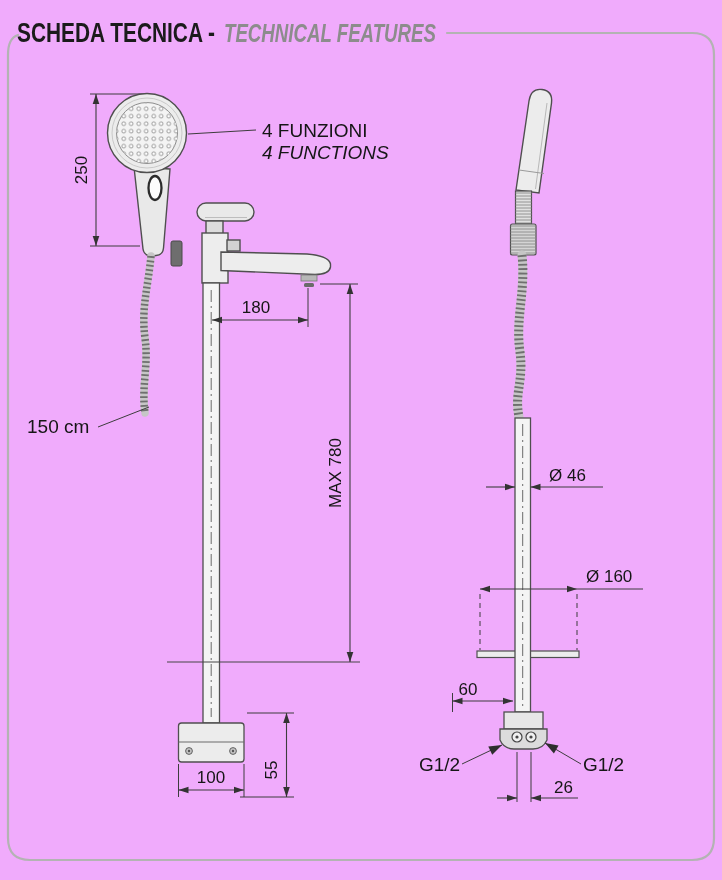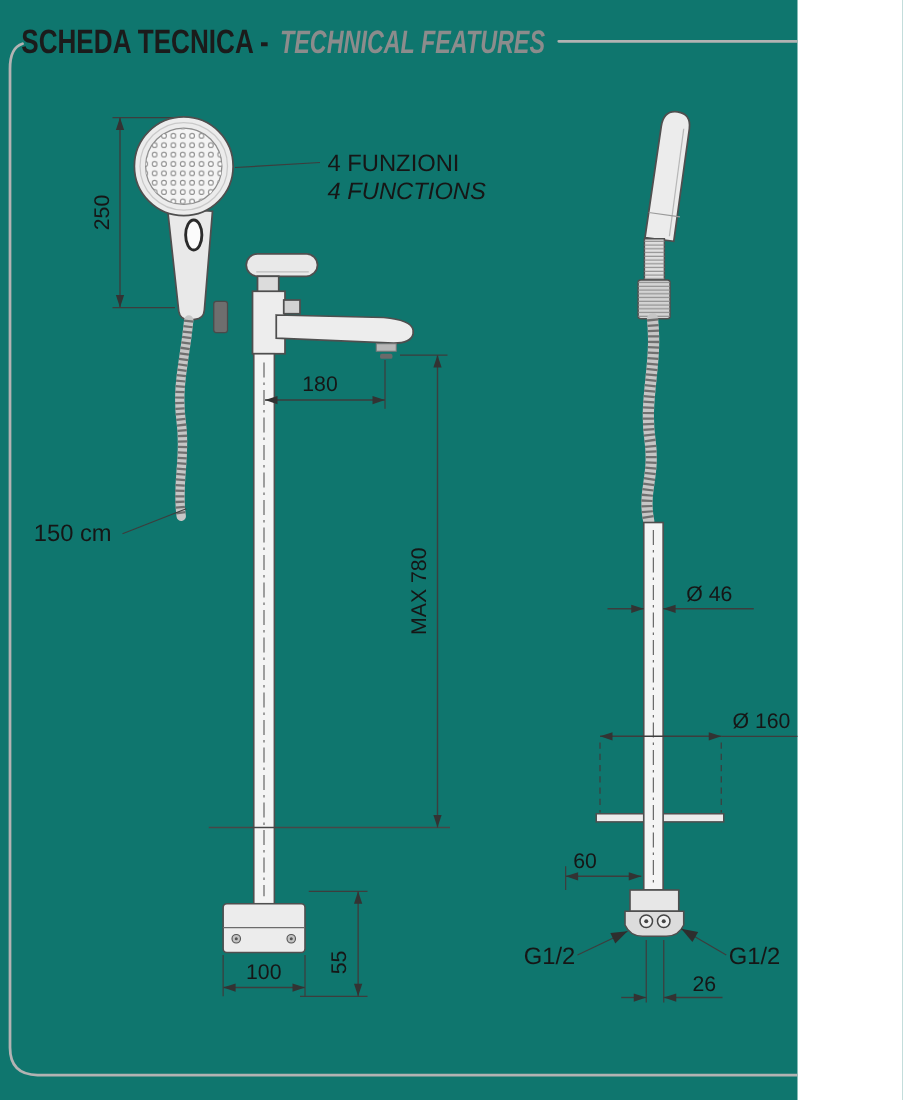--- a/index.html
+++ b/index.html
@@ -1,16 +1,16 @@
 <!DOCTYPE html>
 <html><head>
 <meta charset="utf-8">
 <style>
   html,body{margin:0;padding:0;background:#ffffff;}
-  .page{position:relative;width:638px;height:880px;background:#0f766e;overflow:hidden;}
+  .page{position:relative;width:722px;height:880px;background:#f0abfc;overflow:hidden;}
   svg{display:block;}
   svg text{font-family:"Liberation Sans",sans-serif;}
   .title-primary{font-size:27px;font-weight:bold;fill:#1b1b1b;}
   .title-secondary{font-size:26px;font-weight:bold;font-style:italic;fill:#8c8c8c;}
   .dim-text{font-size:17px;fill:#161616;}
   .label-text{font-size:19px;fill:#161616;}
   .label-text-italic{font-size:19px;font-style:italic;fill:#161616;}
   .outline{stroke:#4f4f4f;stroke-width:1.4;}
   .dim{stroke:#3d3d3d;stroke-width:1.1;fill:none;}
   .ext{stroke:#3d3d3d;stroke-width:1;fill:none;}

